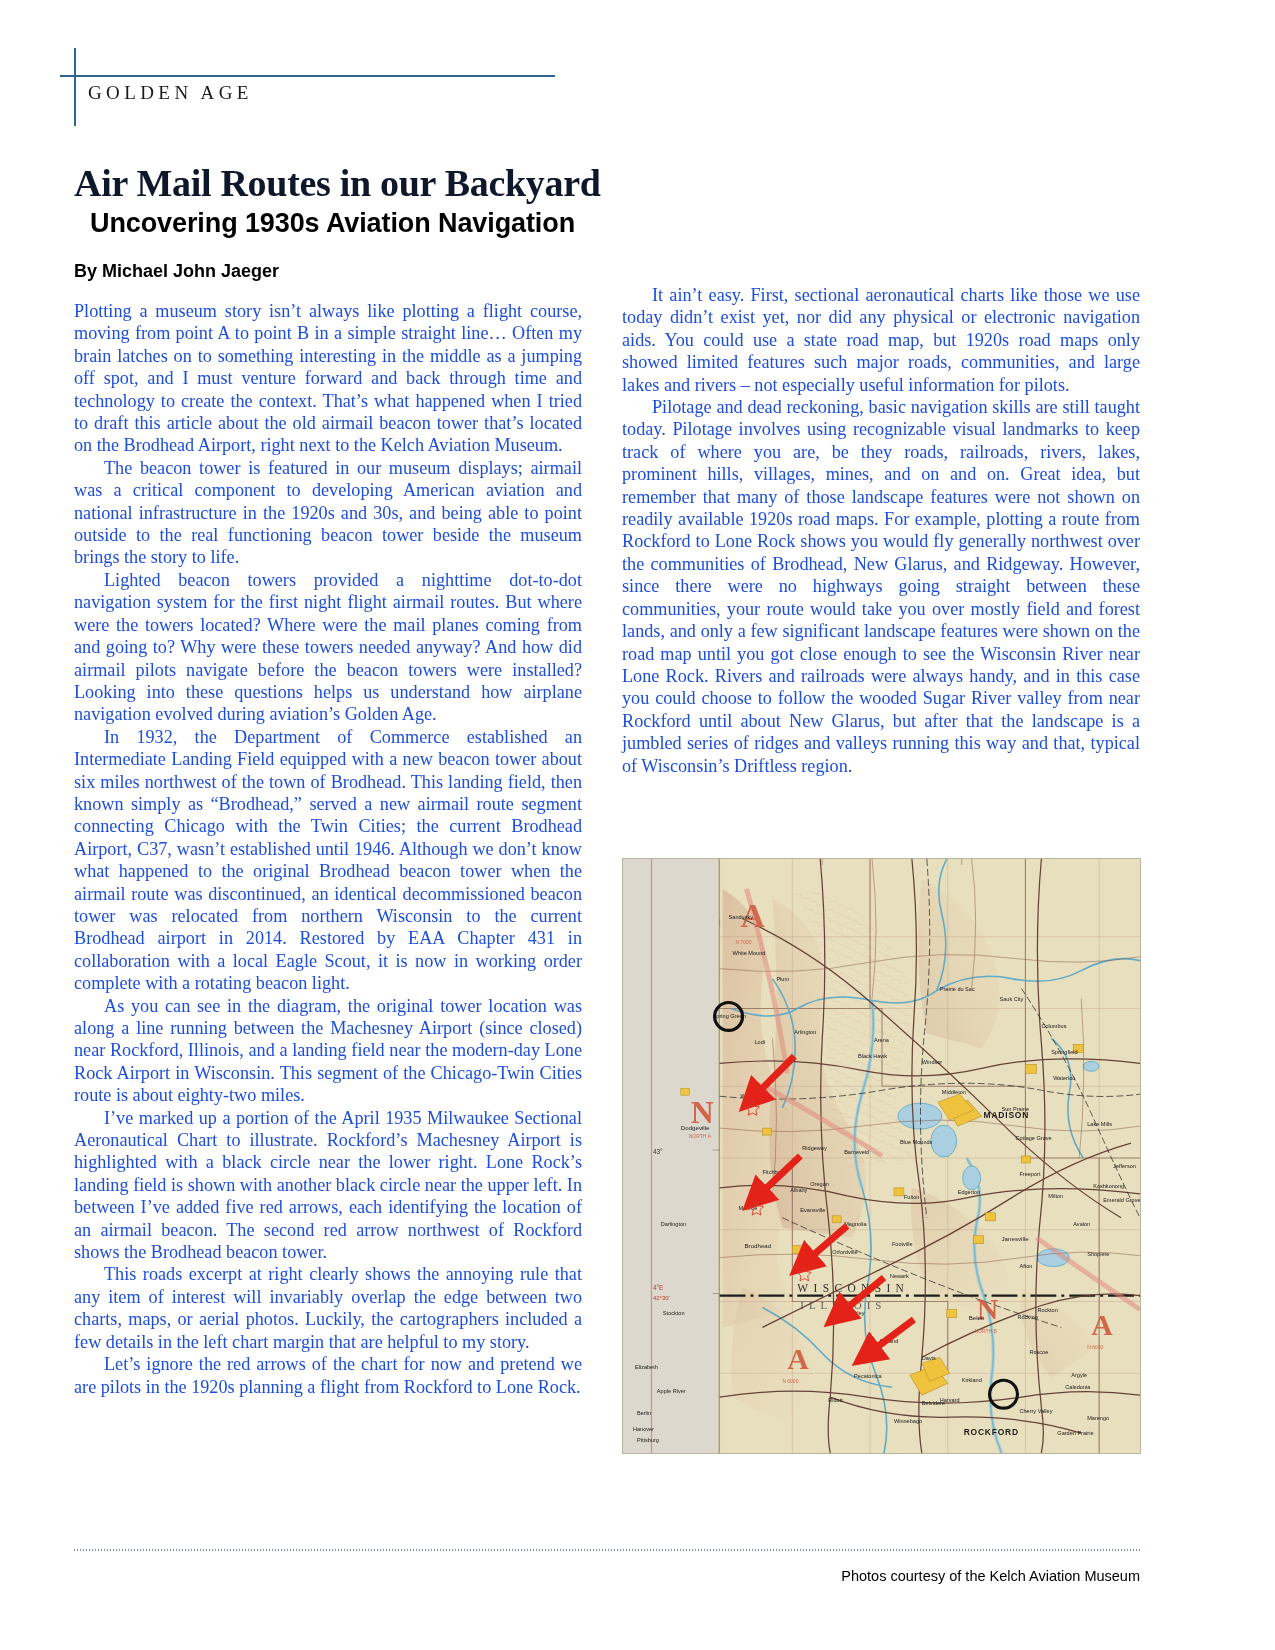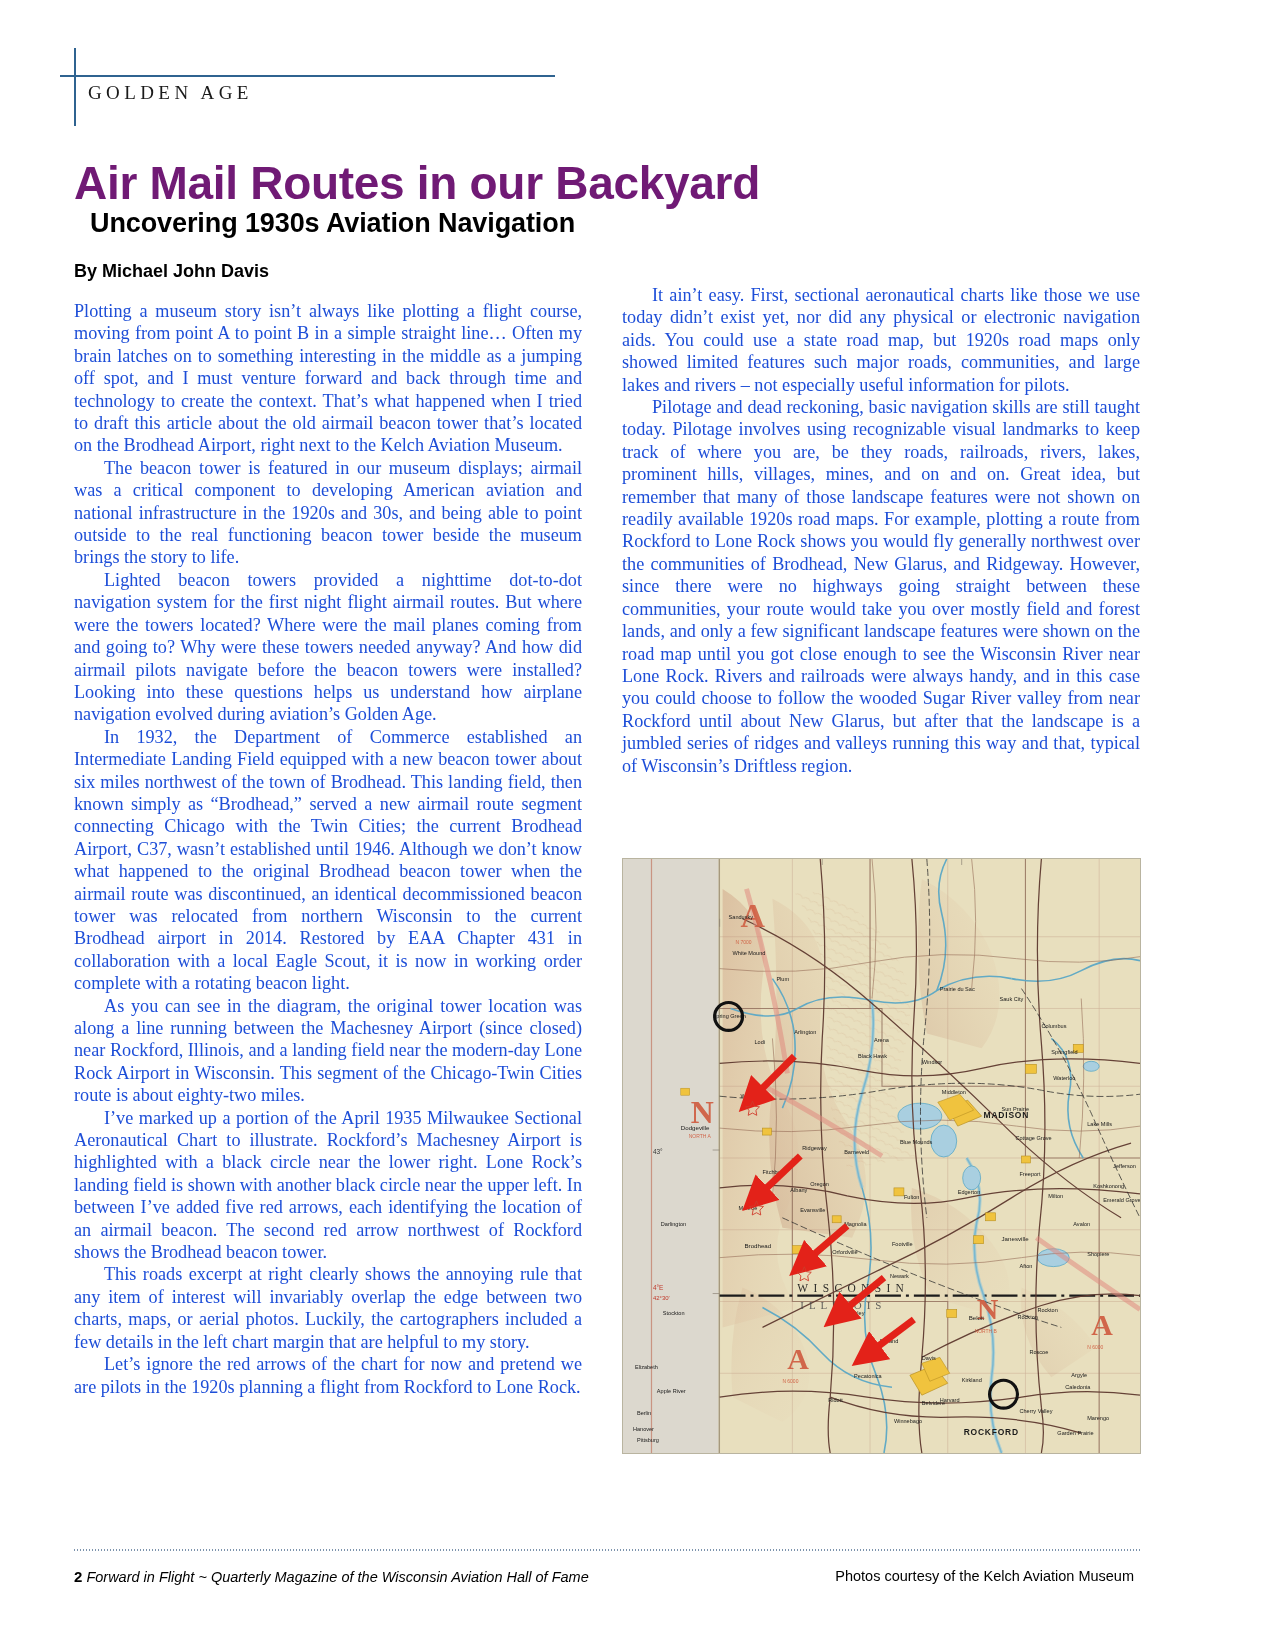--- a/index.html
+++ b/index.html
@@ -60,26 +60,26 @@
     color: #1a1a1a;
     white-space: nowrap;
   }
 
   
   .headline {
     position: absolute;
     left: 74px;
     top: 162px;
     width: 900px;
-    font-family: Liberation Sans, sans-serif;
+    font-family: Liberation Serif, serif;
     font-weight: bold;
-    font-size: 46px;
+    font-size: 38px;
     line-height: 43px;
     letter-spacing: -0.3px;
-    color: #701a75;
+    color: #0f172a;
   }
   .subhead {
     position: absolute;
     left: 90px;
     top: 207px;
     width: 900px;
     font-family: "Liberation Sans", "DejaVu Sans", sans-serif;
     font-weight: bold;
     font-size: 27px;
     line-height: 32px;
@@ -164,21 +164,21 @@
   .footer-left .pgnum {
     font-weight: bold;
     font-style: normal;
     font-size: 15px;
   }
   .footer-left .ftitle {
     font-style: italic;
   }
   .footer-right {
     position: absolute;
-    right: 141px;
+    right: 135px;
     top: 1568px;
     font-family: "Liberation Sans", "DejaVu Sans", sans-serif;
     font-size: 14.5px;
     white-space: nowrap;
     color: #000;
     text-align: right;
   }
 </style>
 </head>
 <body>
@@ -186,21 +186,21 @@
 <div class="page">
 
   <div class="kicker-block">
     <div class="kicker-vrule"></div>
     <div class="kicker-hrule"></div>
     <div class="kicker-text">GOLDEN AGE</div>
   </div>
 
   <div class="headline">Air Mail Routes in our Backyard</div>
   <div class="subhead">Uncovering 1930s Aviation Navigation</div>
-  <div class="byline">By Michael John Davis</div>
+  <div class="byline">By Michael John Jaeger</div>
 
   <div class="col col-left">
     <p class="noindent">Plotting a museum story isn’t always like plotting a flight course, moving from point A to point B in a simple straight line… Often my brain latches on to something interesting in the middle as a jumping off spot, and I must venture forward and back through time and technology to create the context. That’s what happened when I tried to draft this article about the old airmail beacon tower that’s located on the Brodhead Airport, right next to the Kelch Aviation Museum.</p>
     <p>The beacon tower is featured in our museum displays; airmail was a critical component to developing American aviation and national infrastructure in the 1920s and 30s, and being able to point outside to the real functioning beacon tower beside the museum brings the story to life.</p>
     <p>Lighted beacon towers provided a nighttime dot-to-dot navigation system for the first night flight airmail routes. But where were the towers located? Where were the mail planes coming from and going to? Why were these towers needed anyway? And how did airmail pilots navigate before the beacon towers were installed? Looking into these questions helps us understand how airplane navigation evolved during aviation’s Golden Age.</p>
     <p>In 1932, the Department of Commerce established an Intermediate Landing Field equipped with a new beacon tower about six miles northwest of the town of Brodhead. This landing field, then known simply as “Brodhead,” served a new airmail route segment connecting Chicago with the Twin Cities; the current Brodhead Airport, C37, wasn’t established until 1946. Although we don’t know what happened to the original Brodhead beacon tower when the airmail route was discontinued, an identical decommissioned beacon tower was relocated from northern Wisconsin to the current Brodhead airport in 2014. Restored by EAA Chapter 431 in collaboration with a local Eagle Scout, it is now in working order complete with a rotating beacon light.</p>
     <p>As you can see in the diagram, the original tower location was along a line running between the Machesney Airport (since closed) near Rockford, Illinois, and a landing field near the modern-day Lone Rock Airport in Wisconsin. This segment of the Chicago-Twin Cities route is about eighty-two miles.</p>
     <p>I’ve marked up a portion of the April 1935 Milwaukee Sectional Aeronautical Chart to illustrate. Rockford’s Machesney Airport is highlighted with a black circle near the lower right. Lone Rock’s landing field is shown with another black circle near the upper left. In between I’ve added five red arrows, each identifying the location of an airmail beacon. The second red arrow northwest of Rockford shows the Brodhead beacon tower.</p>
     <p>This roads excerpt at right clearly shows the annoying rule that any item of interest will invariably overlap the edge between two charts, maps, or aerial photos. Luckily, the cartographers included a few details in the left chart margin that are helpful to my story.</p>
     <p>Let’s ignore the red arrows of the chart for now and pretend we are pilots in the 1920s planning a flight from Rockford to Lone Rock.</p>
@@ -456,19 +456,15 @@
 
       <g fill="none" stroke="#cf3a2a" stroke-width="0.9">
         <path d="M130 243 l2 5 l5 .7 l-3.6 3.5 l.9 5 l-4.3-2.3 l-4.3 2.3 l.9-5 l-3.6-3.5 l5-.7 z"></path>
         <path d="M134 343 l2 5 l5 .7 l-3.6 3.5 l.9 5 l-4.3-2.3 l-4.3 2.3 l.9-5 l-3.6-3.5 l5-.7 z"></path>
         <path d="M182 409 l2 5 l5 .7 l-3.6 3.5 l.9 5 l-4.3-2.3 l-4.3 2.3 l.9-5 l-3.6-3.5 l5-.7 z"></path>
       </g>
     </svg>
   </div>
 
   <div class="footer-rule"></div>
-  <div class="footer-left">
-    <span class="pgnum">2</span>
-    <span class="ftitle">Forward in Flight ~ Quarterly Magazine of the Wisconsin Aviation Hall of Fame</span>
-  </div>
   <div class="footer-right">Photos courtesy of the Kelch Aviation Museum</div>
 
 </div>
 
 </body></html>

